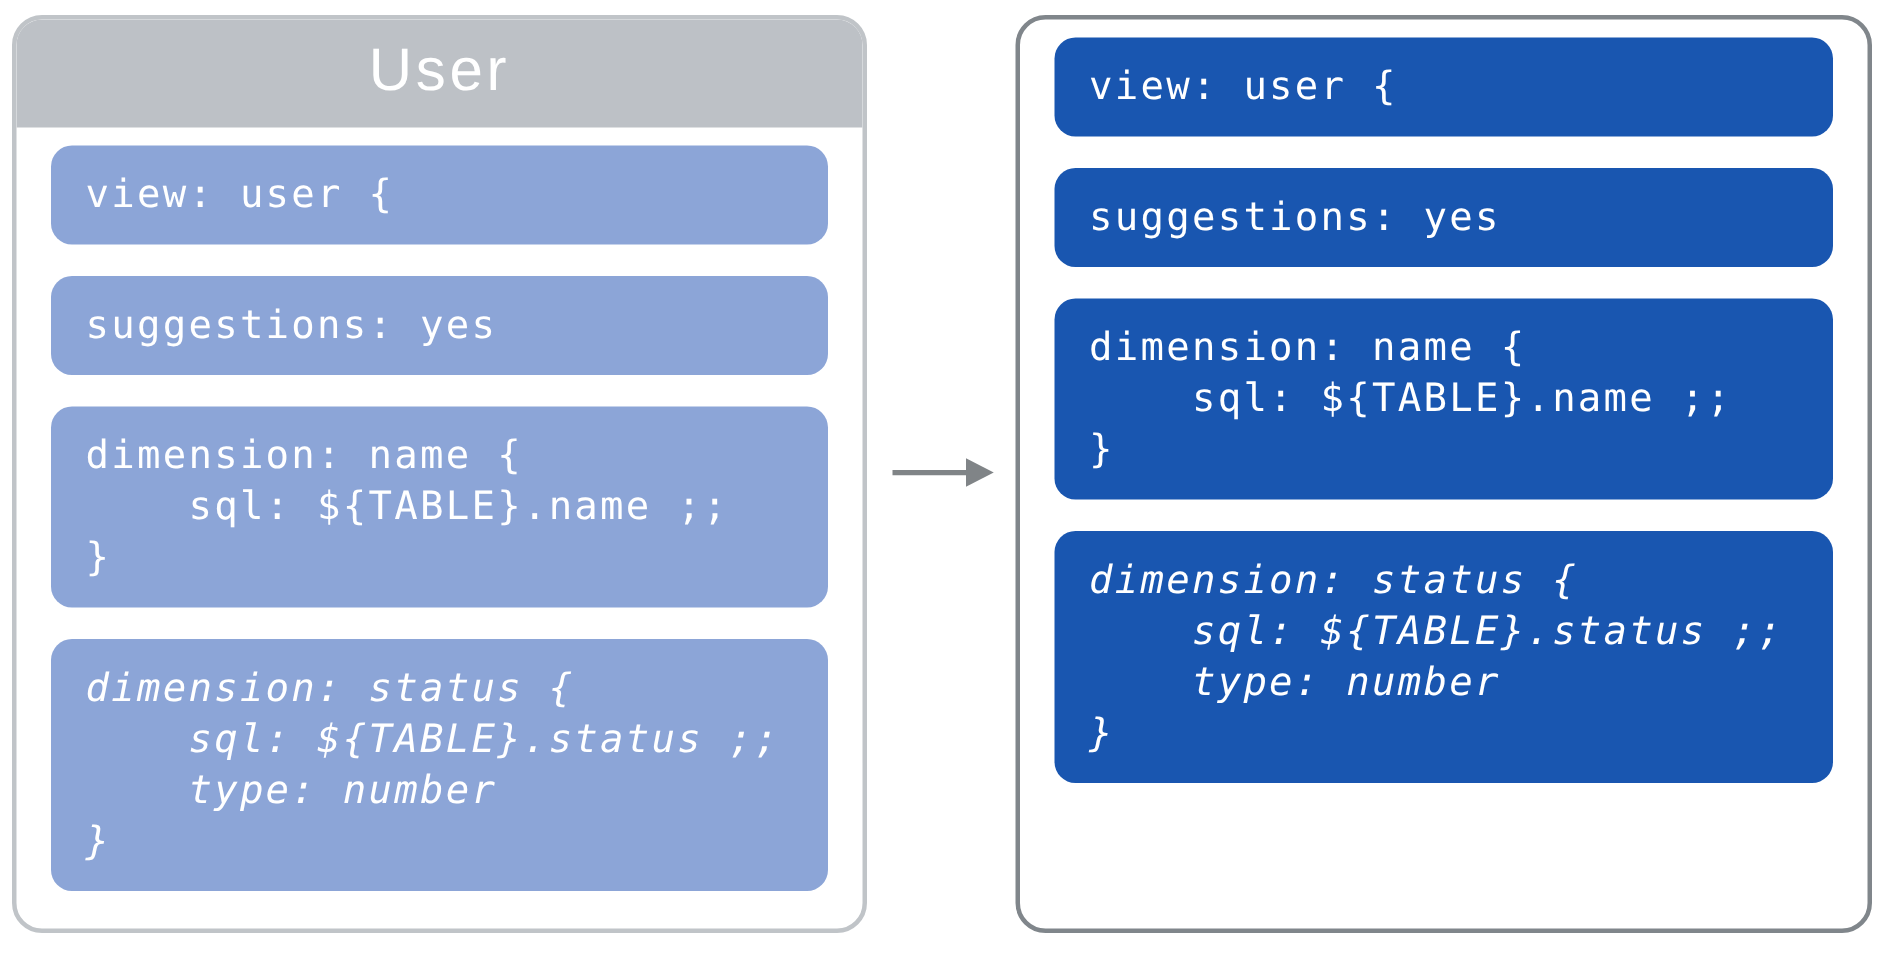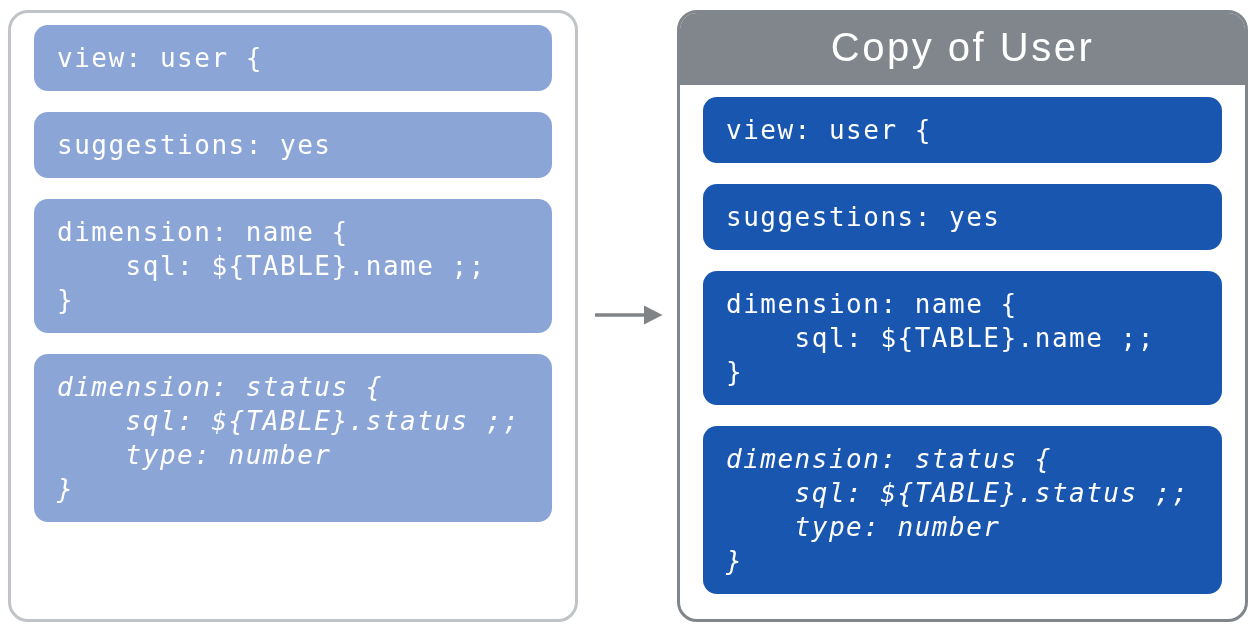--- a/index.html
+++ b/index.html
@@ -66,20 +66,23 @@
     height: 26px;
   }
   .arrow-wrap svg { display: block; }
 </style>
 </head>
 <body>
 
 <div class="page">
 
   <div class="panel panel-user" style="border-color: rgb(192, 196, 200);">
+    <div class="panel-header" style="background-color: rgb(189, 193, 198);">
+      <span class="panel-title">User</span>
+    </div>
     <div class="panel-body">
       <div class="code-block" style="background-color: rgb(140, 165, 215);">
         <div class="code-line">view: user {</div>
       </div>
       <div class="code-block" style="background-color: rgb(140, 165, 215);">
         <div class="code-line">suggestions: yes</div>
       </div>
       <div class="code-block" style="background-color: rgb(140, 165, 215);">
         <div class="code-line">dimension: name {</div>
         <div class="code-line">    sql: ${TABLE}.name ;;</div>
@@ -95,23 +98,20 @@
   </div>
 
   <div class="arrow-wrap" style="color: rgb(128, 132, 135);">
     <svg width="70" height="26" viewBox="0 0 70 26" xmlns="http://www.w3.org/2000/svg">
       <line x1="1" y1="13" x2="51" y2="13" stroke="currentColor" stroke-width="3.5"></line>
       <path d="M50 3.5 L68.5 13 L50 22.5 Z" fill="currentColor"></path>
     </svg>
   </div>
 
   <div class="panel panel-copy" style="border-color: rgb(128, 134, 139);">
-    <div class="panel-header" style="background-color: rgb(128, 134, 139);">
-      <span class="panel-title">Copy of User</span>
-    </div>
     <div class="panel-body">
       <div class="code-block" style="background-color: rgb(25, 86, 176);">
         <div class="code-line">view: user {</div>
       </div>
       <div class="code-block" style="background-color: rgb(25, 86, 176);">
         <div class="code-line">suggestions: yes</div>
       </div>
       <div class="code-block" style="background-color: rgb(25, 86, 176);">
         <div class="code-line">dimension: name {</div>
         <div class="code-line">    sql: ${TABLE}.name ;;</div>

